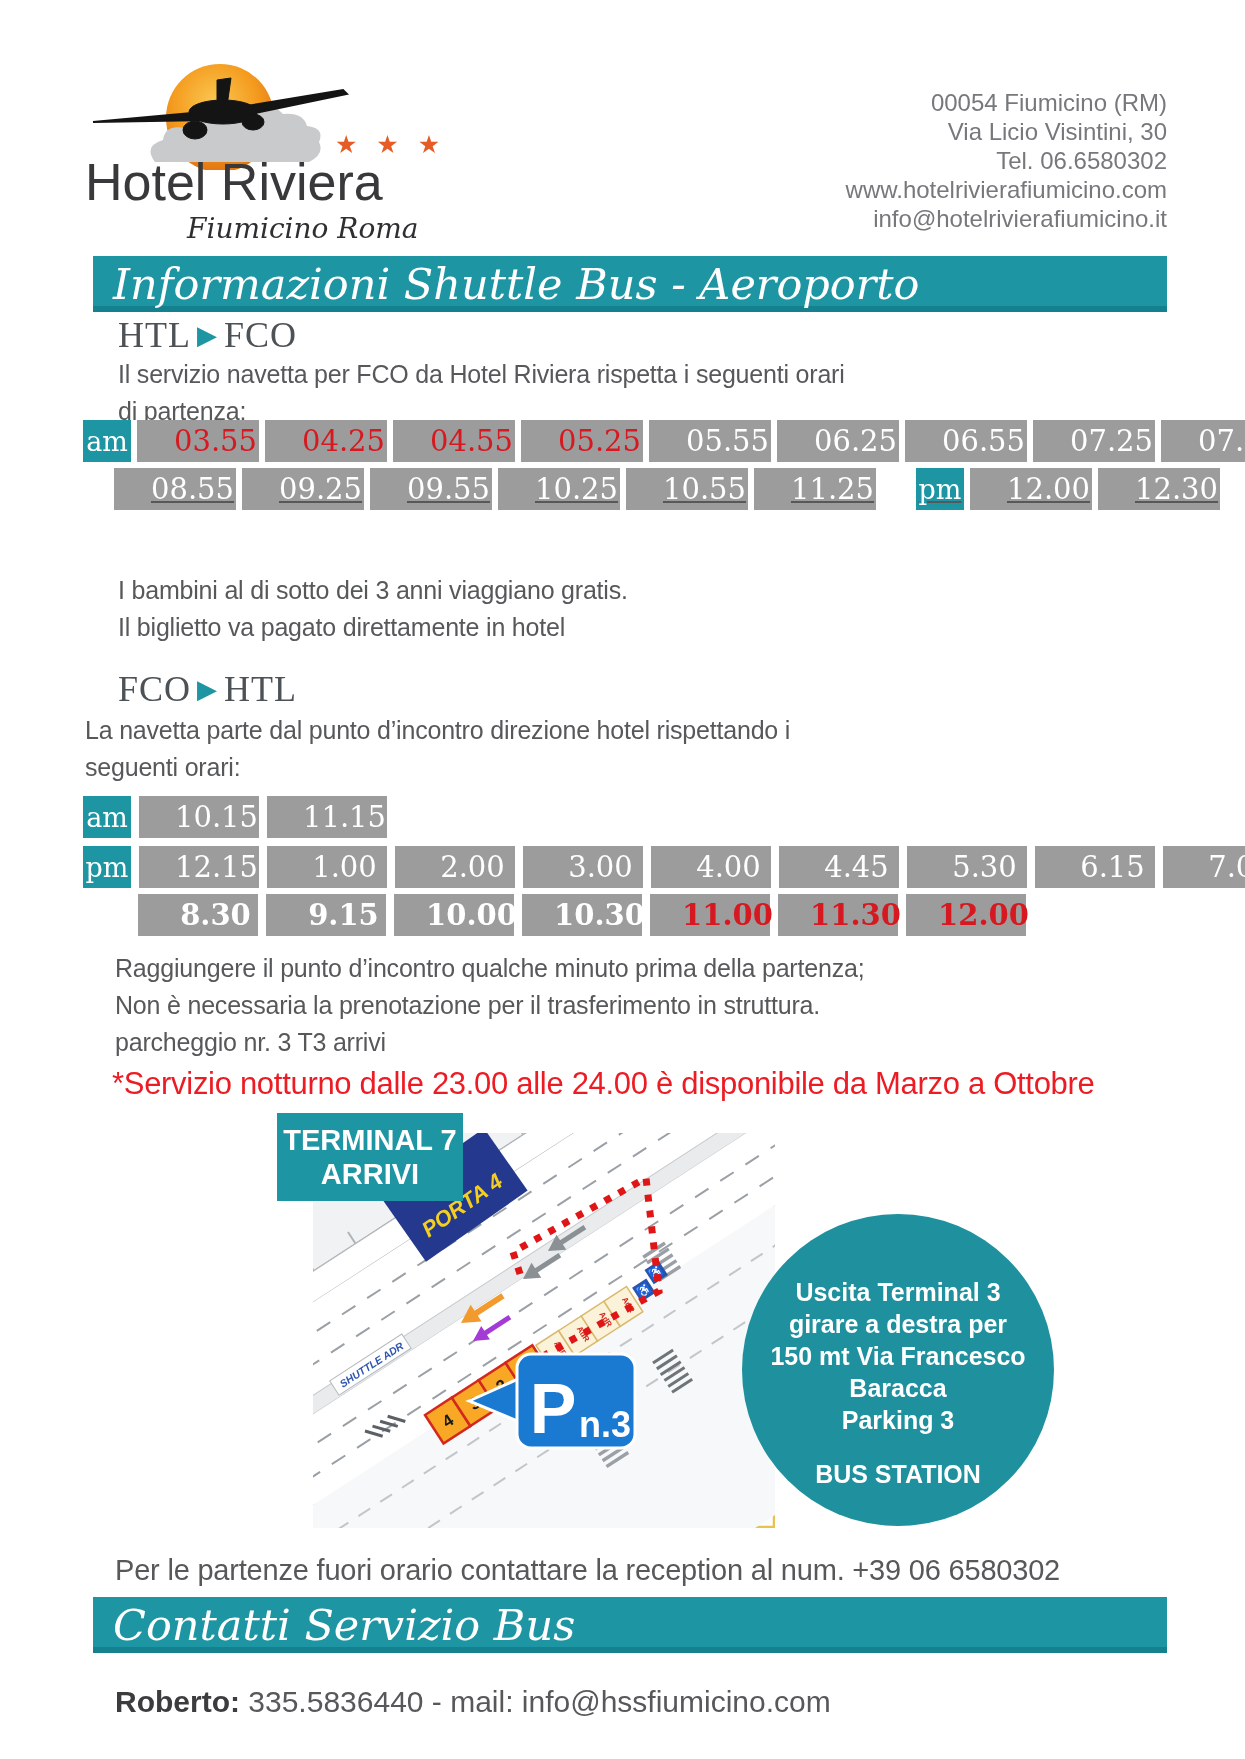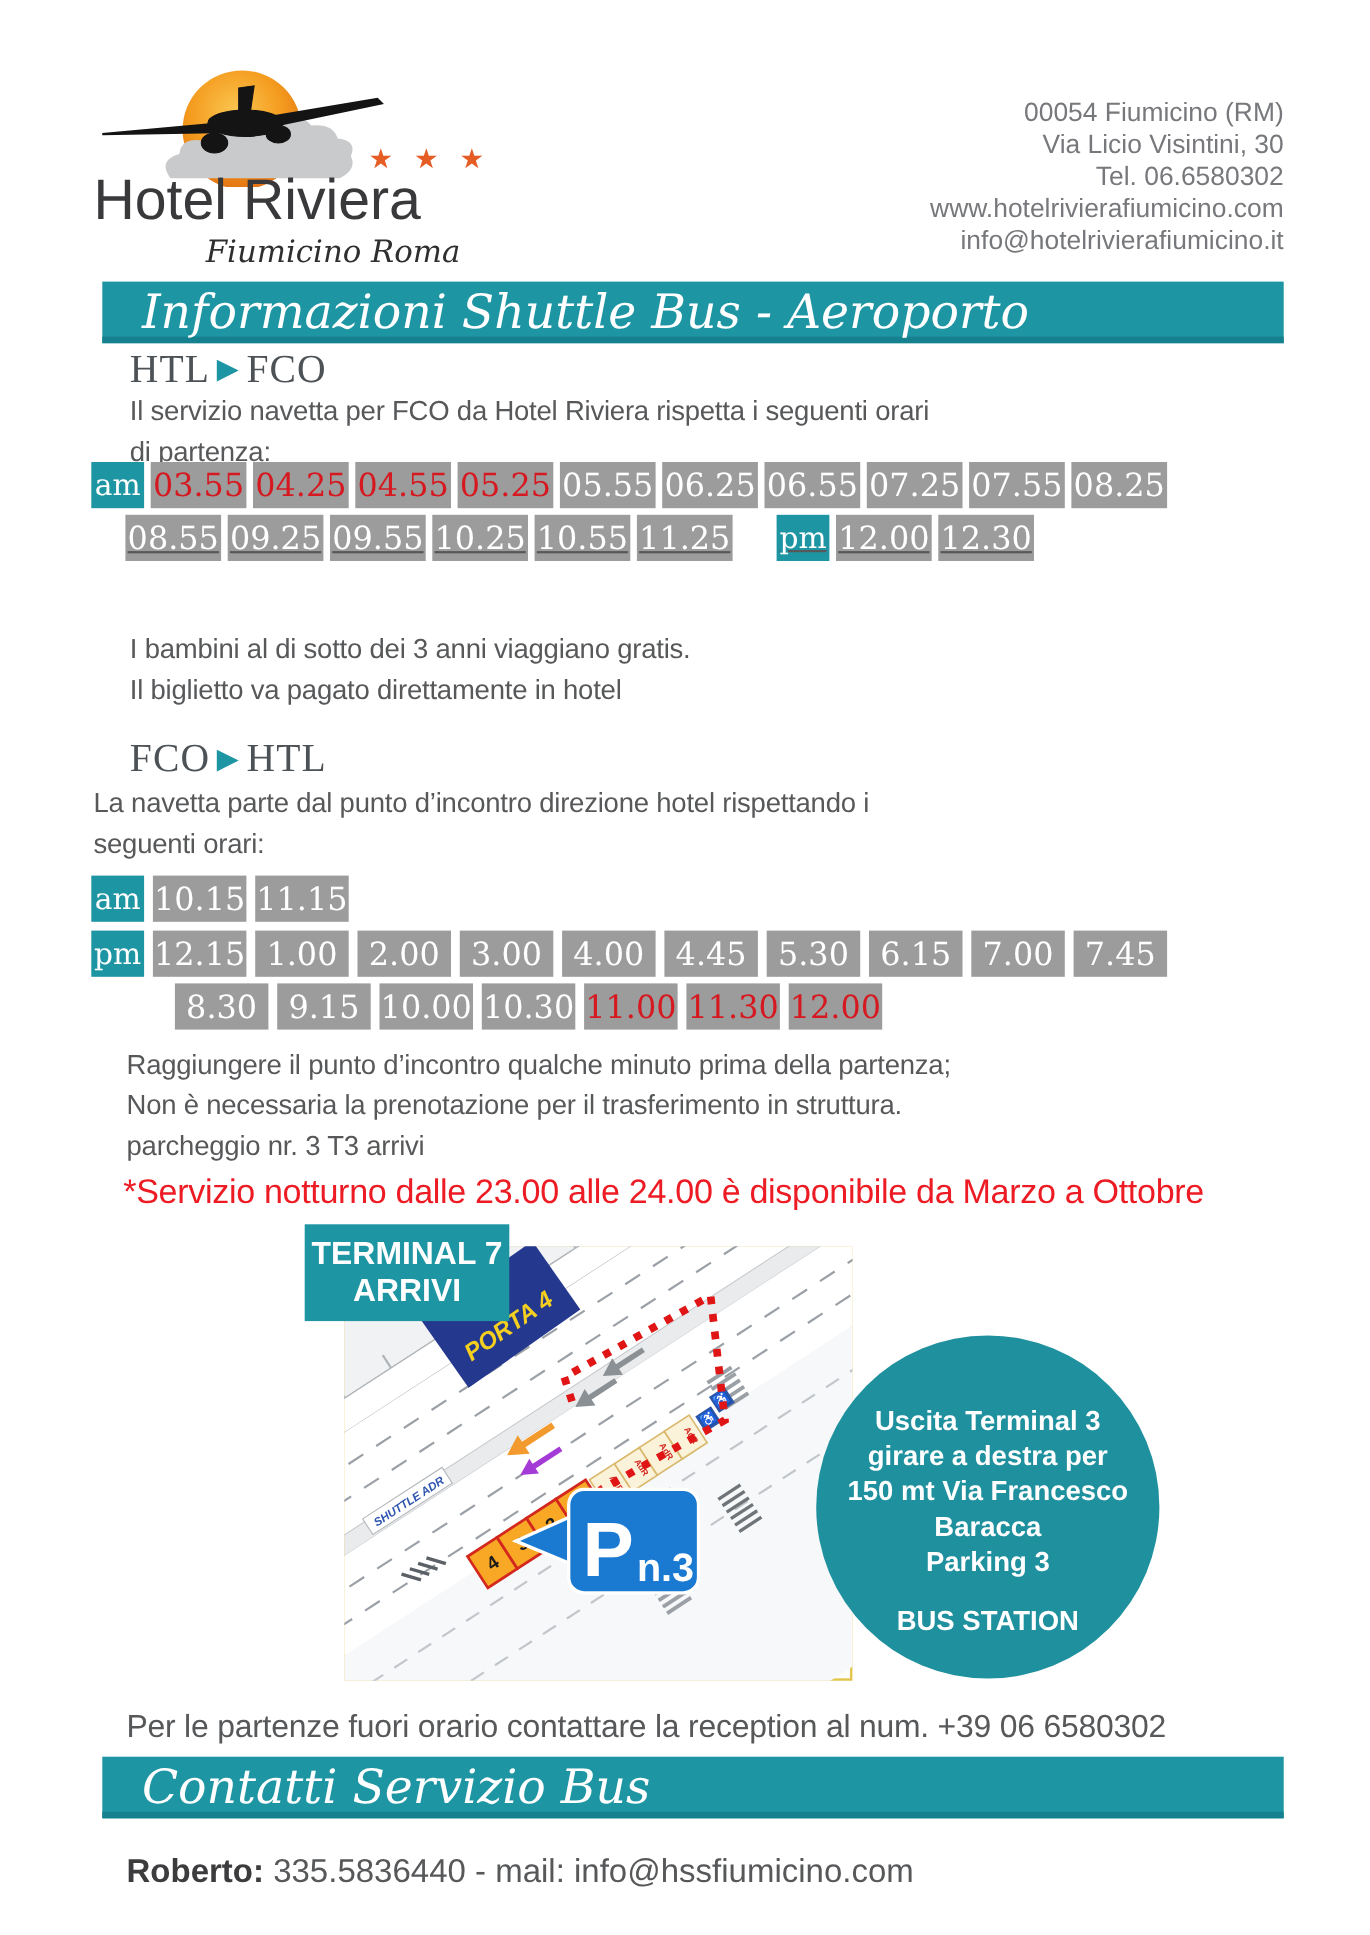--- a/index.html
+++ b/index.html
@@ -9,35 +9,35 @@
   
   .logo{position:absolute;left:85px;top:60px;width:360px;height:190px;}
   .logo-art{position:absolute;left:0;top:0;}
   .logo-name{position:absolute;left:0;top:92px;font-size:52px;color:#39393b;letter-spacing:0;}
   .logo-stars{position:absolute;left:250px;top:70px;font-size:25px;color:#e65c25;letter-spacing:6px;white-space:nowrap;}
   .logo-sub{position:absolute;left:102px;top:152px;font-family:"DejaVu Serif",serif;font-style:italic;font-size:28px;color:#2f2f31;}
   .contact{position:absolute;right:78px;top:88px;text-align:right;font-size:24px;line-height:29px;color:#77787b;}
 
   
   .banner{position:absolute;left:93px;width:1074px;height:56px;background:#1e95a3;border-bottom:6px solid #16818e;
-          color:#fff;font-family:"DejaVu Serif",serif;font-style:italic;font-size:43px;line-height:56px;padding-left:36px;box-sizing:border-box;white-space:nowrap;}
+          color:#fff;font-family:"DejaVu Serif",serif;font-style:italic;font-size:43px;line-height:56px;padding-left:20px;box-sizing:border-box;white-space:nowrap;}
   .banner-info{top:256px;}
   .banner-contacts{top:1597px;}
 
   
   .route-heading{position:absolute;font-family:"Liberation Serif",serif;font-size:36px;color:#4d5257;letter-spacing:1px;white-space:nowrap;}
   .route-arrow{display:inline-block;color:#1e95a3;font-size:26px;vertical-align:3px;margin:0 6px;}
   .para{position:absolute;font-size:25px;line-height:37px;letter-spacing:-0.2px;color:#57585a;white-space:nowrap;}
   .note-red{position:absolute;left:112px;top:1066px;font-size:31px;color:#ed1c24;letter-spacing:-0.3px;white-space:nowrap;}
 
   
   .trow{position:absolute;display:flex;gap:6px;}
   .tcell{height:42px;display:flex;align-items:center;justify-content:center;
          font-family:"DejaVu Serif",serif;font-size:29px;color:#fff;background:#9c9c9c;flex:0 0 auto;}
-  .trow .time{width:87px;}
+  .trow .time{width:87px;padding-left:35px;}
   .trow.wide .time{width:85px;}
   .trow.wide{gap:8px;}
   .tcell.period{width:48px;background:#1e95a3;font-size:27px;}
   .tcell.red{color:#d61920;}
   .tcell.gap{margin-left:34px;}
 
   
   .map-svg{position:absolute;left:313px;top:1133px;}
   .terminal-box{position:absolute;left:277px;top:1113px;width:186px;height:88px;background:#1e95a3;
                 display:flex;flex-direction:column;align-items:center;justify-content:center;
@@ -149,21 +149,21 @@
       <div class="tcell time">1.00</div>
       <div class="tcell time">2.00</div>
       <div class="tcell time">3.00</div>
       <div class="tcell time">4.00</div>
       <div class="tcell time">4.45</div>
       <div class="tcell time">5.30</div>
       <div class="tcell time">6.15</div>
       <div class="tcell time">7.00</div>
       <div class="tcell time">7.45</div>
     </div>
-  <div class="trow wide" style="left: 83px; top: 894px; margin-left: 76px;">
+  <div class="trow wide" style="left: 83px; top: 894px; margin-left: 55px; font-weight: bold;">
       <div class="tcell time">8.30</div>
       <div class="tcell time">9.15</div>
       <div class="tcell time">10.00</div>
       <div class="tcell time">10.30</div>
       <div class="tcell time red">11.00</div>
       <div class="tcell time red">11.30</div>
       <div class="tcell time red">12.00</div>
     </div>
 
   <div class="para" style="left:115px;top:950px;">

